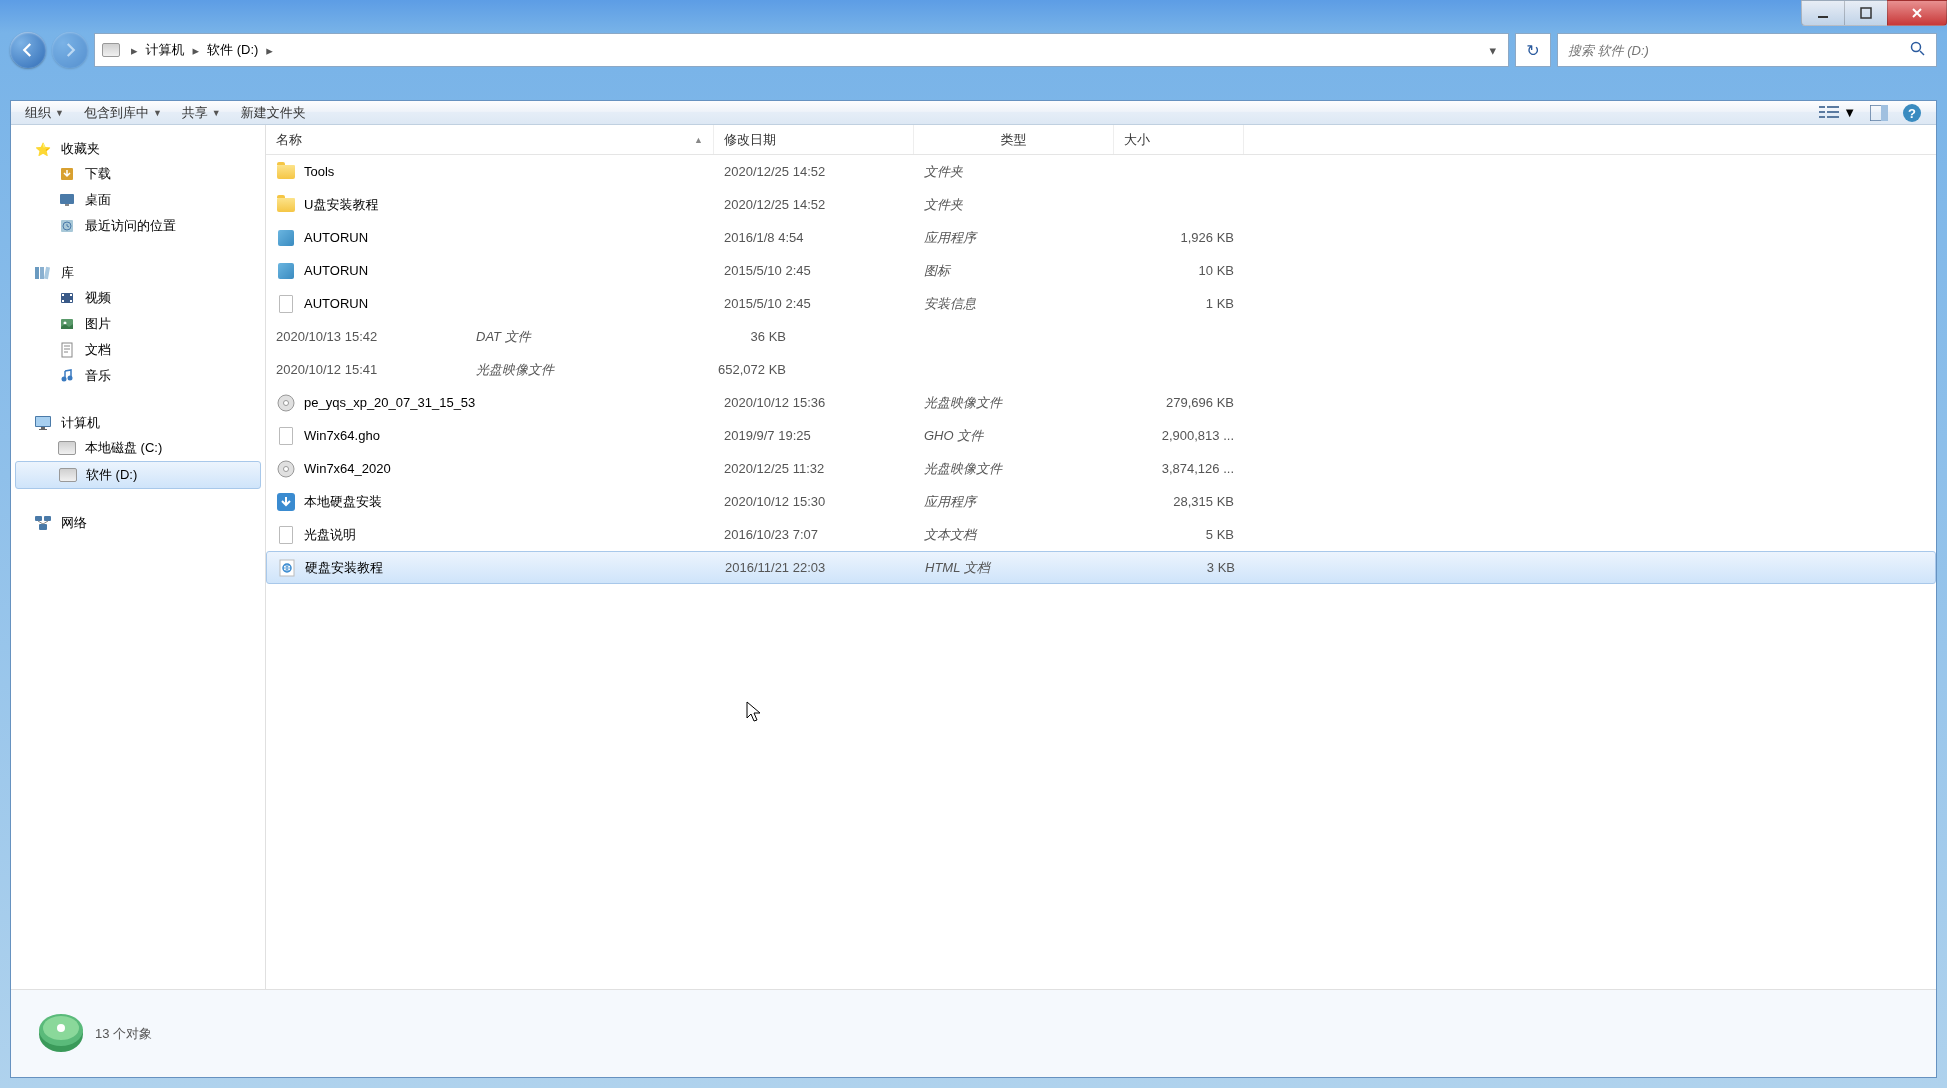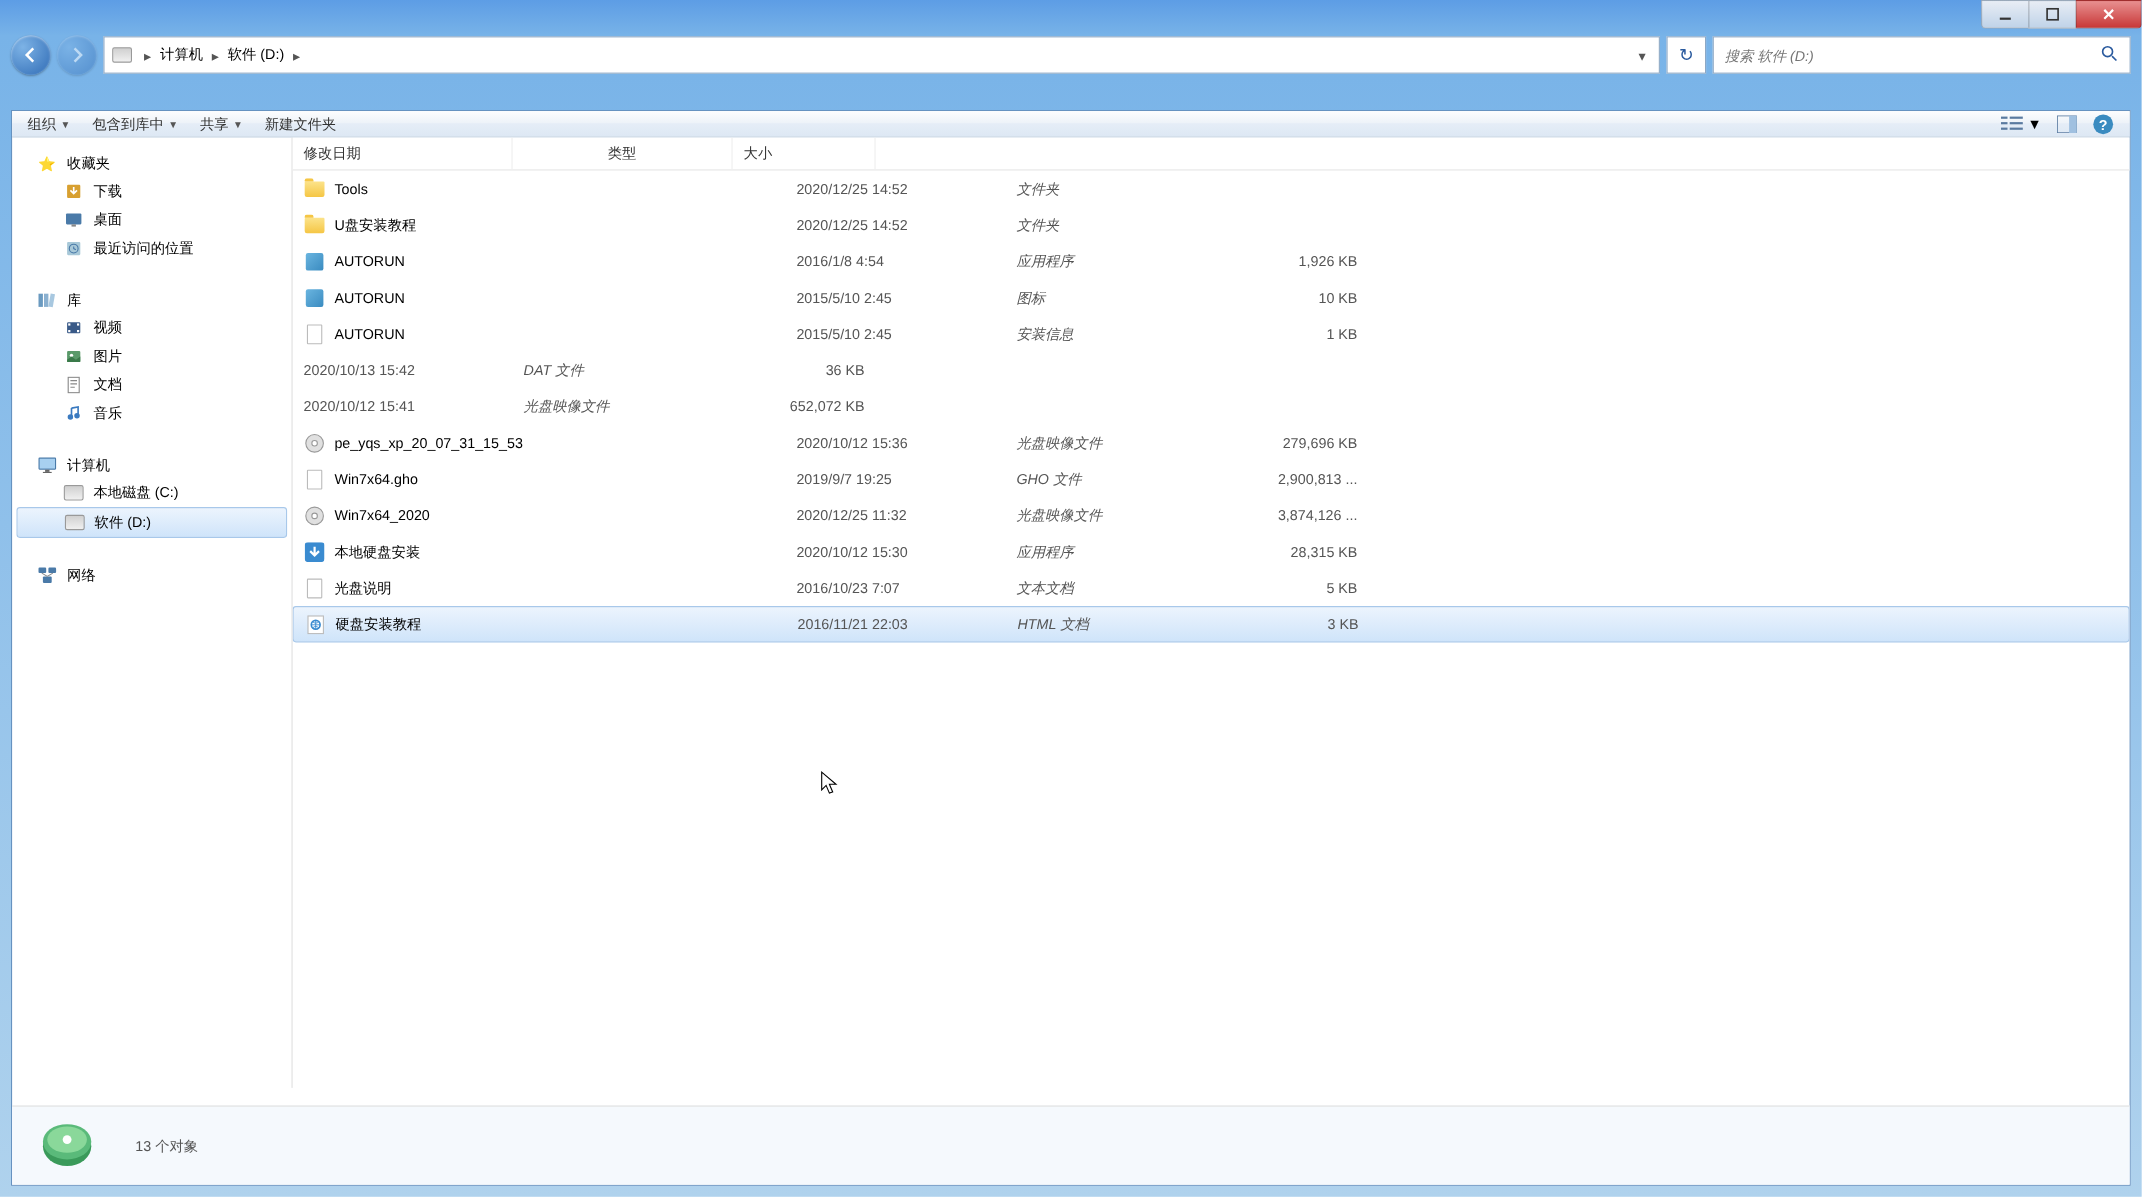--- a/index.html
+++ b/index.html
@@ -60,21 +60,21 @@
     
     .file-row { display: flex; height: 33px; align-items: center; cursor: pointer; }
     .file-row.sel { background: linear-gradient(to bottom, #ecf4fd, #cfe4fa); border: 1px solid #a8c8ea; border-radius: 3px; }
     .file-row > div { padding: 0 10px; overflow: hidden; white-space: nowrap; text-overflow: ellipsis; }
     .fcell-name { width: 448px; display: flex; align-items: center; gap: 8px; }
     .fcell-date { width: 200px; color: #555; }
     .fcell-type { width: 200px; color: #555; font-style: italic; }
     .fcell-size { width: 130px; text-align: right; color: #555; }
     .file-ic { width: 20px; height: 20px; display: flex; align-items: center; justify-content: center; flex-shrink: 0; }
     
-    .status-bar { position: absolute; bottom: 0; left: 0; right: 0; height: 72px; border-top: 1px solid #e0e0e0; display: flex; align-items: center; padding: 0 20px; gap: 32px; background: #f5f9fd; }
+    .status-bar { position: absolute; bottom: 0; left: 0; right: 0; height: 88px; border-top: 1px solid #e0e0e0; display: flex; align-items: center; padding: 0 20px; gap: 4px; background: #f5f9fd; }
     .status-icon { width: 60px; height: 60px; display: flex; align-items: center; justify-content: center; }
     .status-text { color: #555; }
     
     .ic-folder { width: 18px; height: 14px; background: linear-gradient(to bottom, #fce38a, #f5c645); border-radius: 1px 1px 2px 2px; position: relative; }
     .ic-folder::before { content: ''; position: absolute; top: -3px; left: 0; width: 8px; height: 3px; background: #f5c645; border-radius: 2px 2px 0 0; }
     .ic-file { width: 14px; height: 18px; background: white; border: 1px solid #bbb; border-radius: 1px; position: relative; }
     .ic-app { width: 16px; height: 16px; background: linear-gradient(135deg, #6ab5e0, #3a8bc0); border-radius: 2px; }
     .ic-disk { width: 18px; height: 14px; background: linear-gradient(to bottom, #d0d0d0, #f0f0f0); border-radius: 2px; border: 1px solid #999; }
     
     .cursor-fake { position: absolute; left: 745px; top: 700px; pointer-events: none; z-index: 100; }
@@ -316,20 +316,24 @@
                 </svg>
               </span>
             <span>网络</span>
           </div>
         </div>
 
       </div>
 
       <div class="file-area">
         <div class="col-headers">
+          <div class="col-name">
+              <span>名称</span>
+              <span class="sort-ind" style="margin-left:auto">▲</span>
+            </div>
           <div class="col-date">
               <span>修改日期</span>
             </div>
           <div class="col-type">
               <span>类型</span>
             </div>
           <div class="col-size">
               <span>大小</span>
             </div>
         </div>

